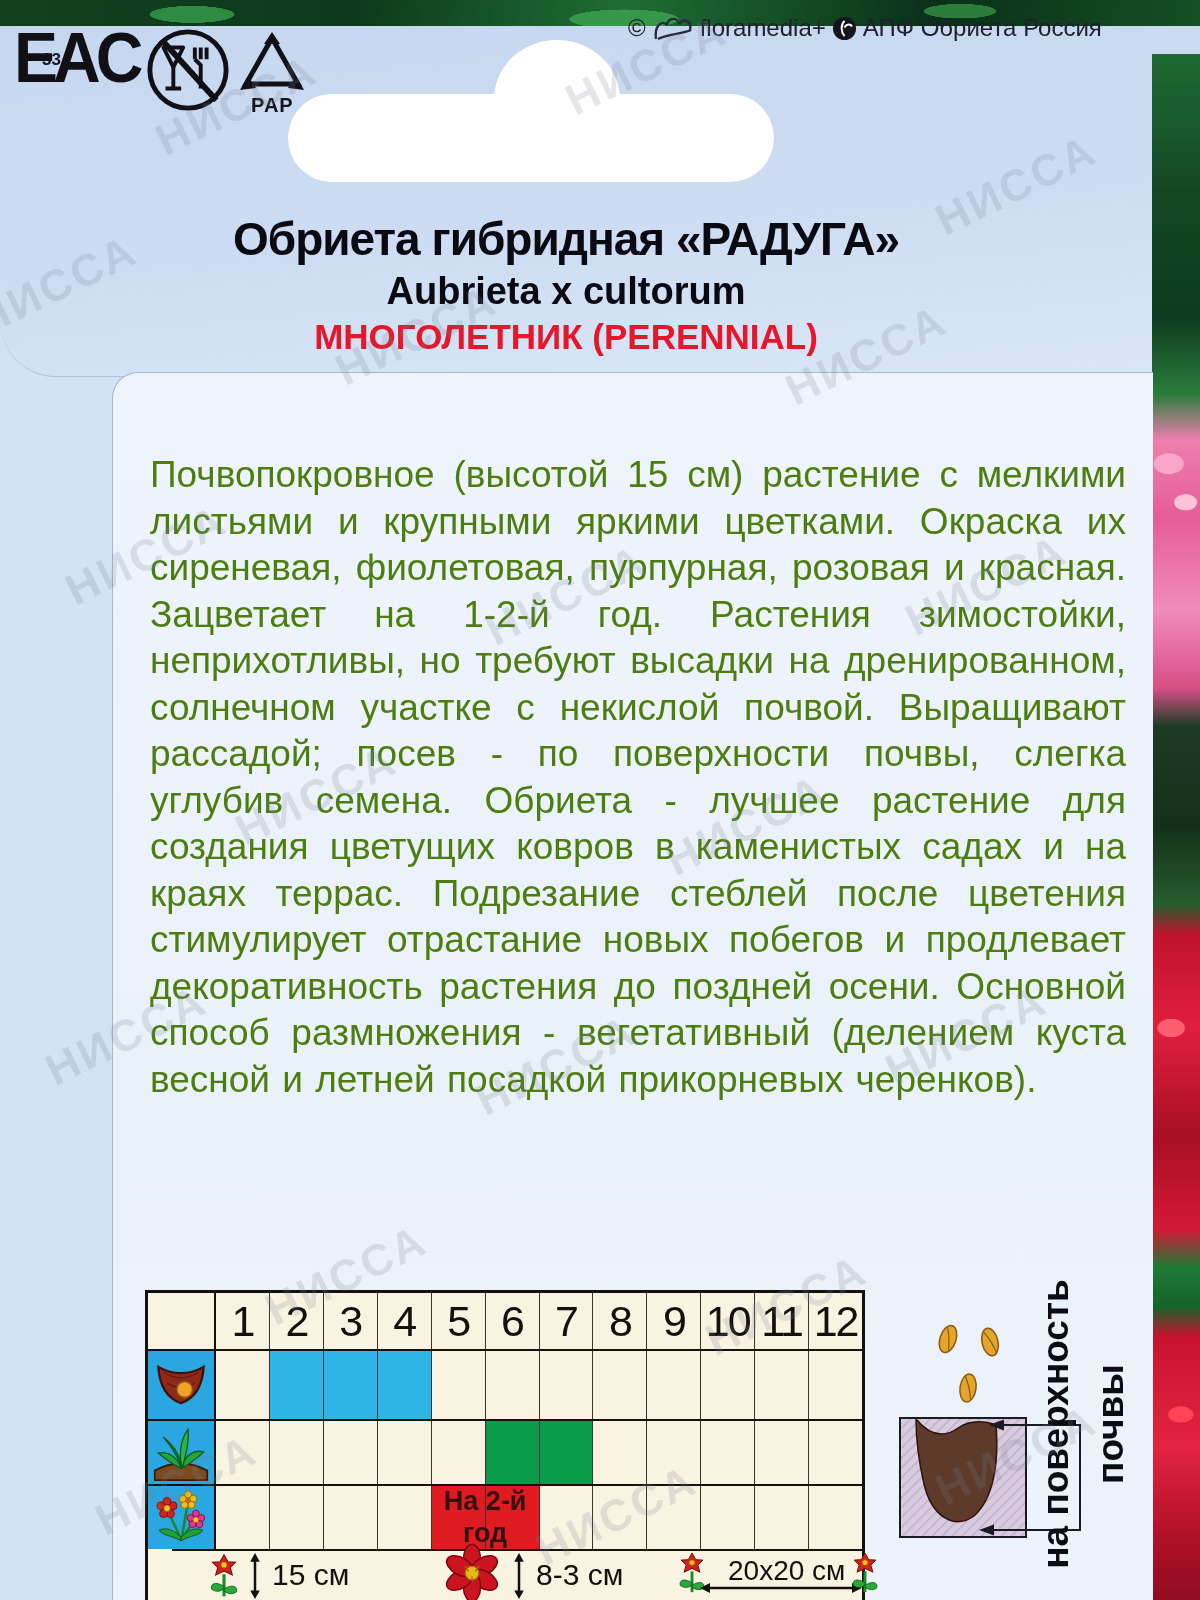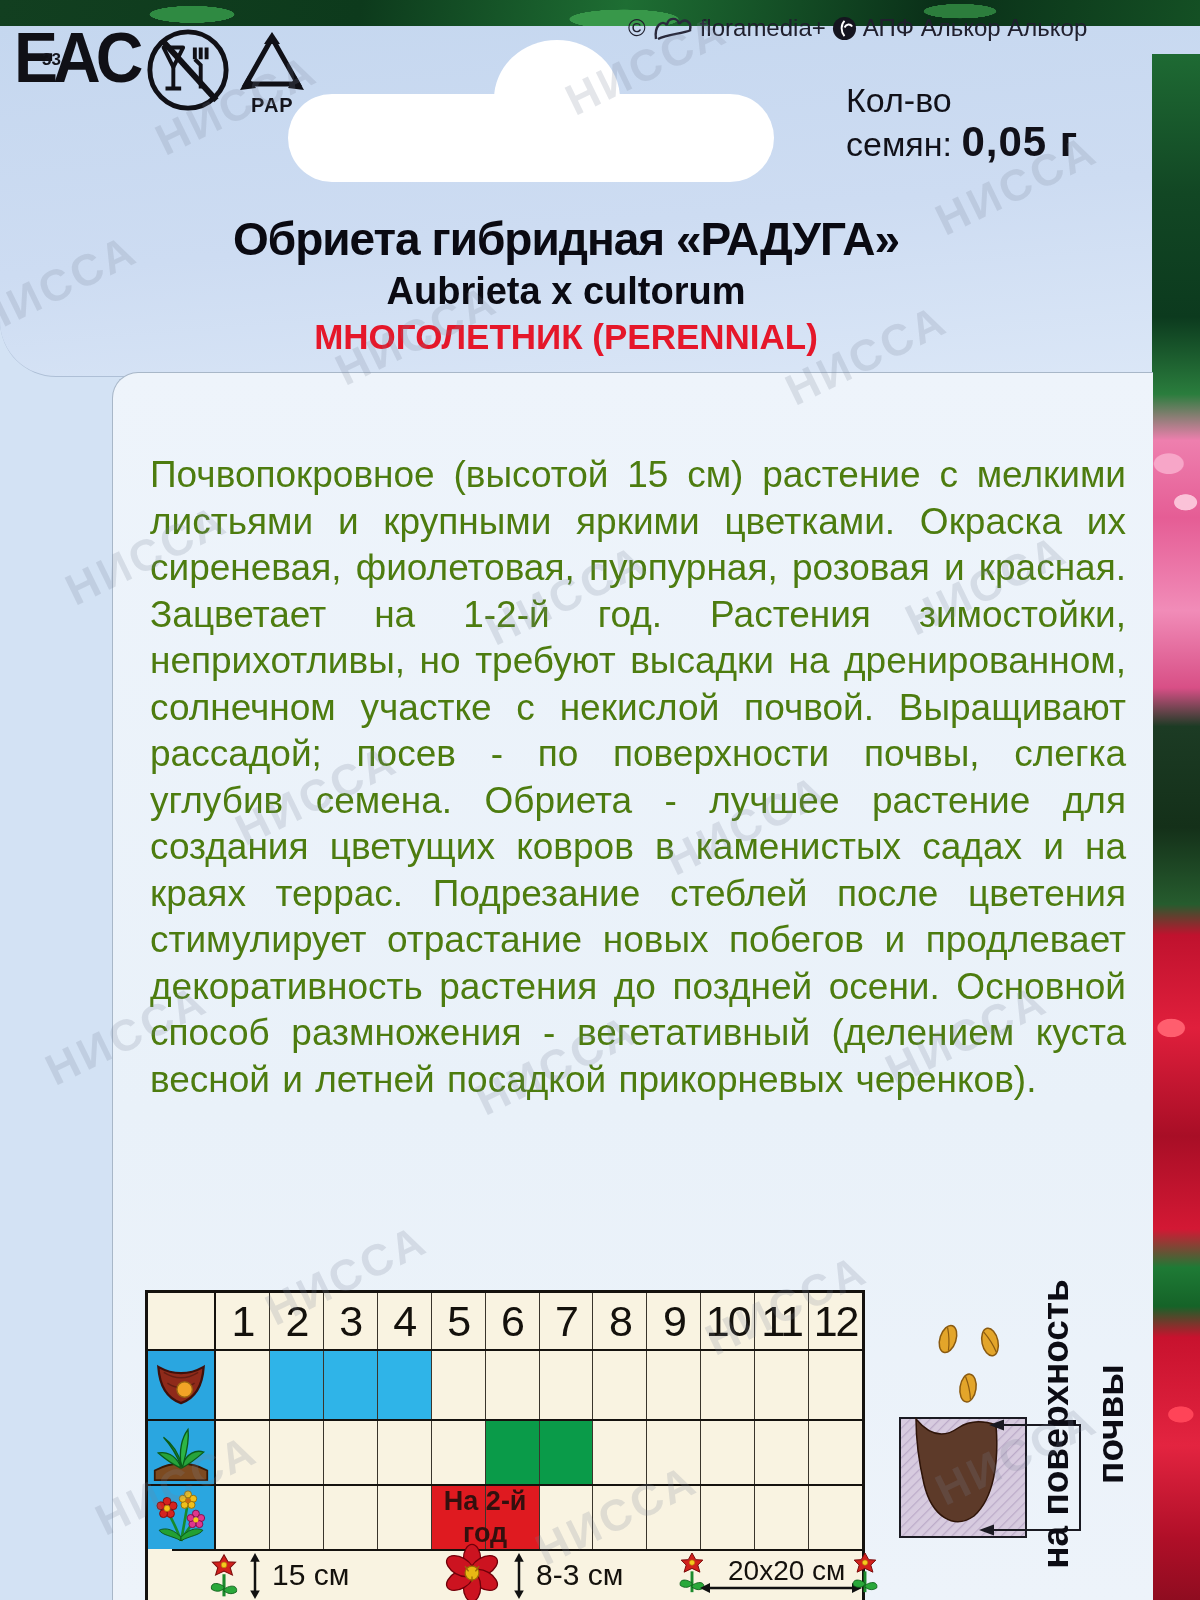--- a/index.html
+++ b/index.html
@@ -153,30 +153,23 @@
         <path d="M4 25 C2 12 10 5 15 11 M15 11 C16 3 26 3 27 10 M27 10 C33 3 40 8 38 16 M6 25 C16 20 30 20 39 16" fill="none" stroke="#2a2a3c" stroke-width="2.4"></path>
       </svg>
     </span>
     <span>floramedia+</span>
     <span>
       <svg width="25" height="25" viewBox="0 0 26 26">
         <circle cx="13" cy="13" r="12" fill="#15151f"></circle>
         <path d="M13 5 C9 9 9 16 13 21 M13 12 C15 8 19 8 21 11" stroke="#fff" stroke-width="2" fill="none"></path>
       </svg>
     </span>
-    <span>АПФ Алькор Алькор</span>
-  </div>
-
-  <div class="qty">
-    <div>Кол-во</div>
-    <div>
-      <span>семян:</span>
-      <span class="val">0,05 г</span>
-    </div>
-  </div>
+    <span>АПФ Обриета Россия</span>
+  </div>
+
 
   <div class="titleblock">
     <div class="t-main">Обриета гибридная «РАДУГА»</div>
     <div class="t-latin">Aubrieta x cultorum</div>
     <div class="t-type" id="lifecycle" style="color: rgb(229, 23, 42);">МНОГОЛЕТНИК (PERENNIAL)</div>
   </div>
 
   <div class="panel"></div>
   <div class="desc">Почвопокровное (высотой 15 см) растение с мелкими листьями и крупными яркими цвет­ками. Окраска их сиреневая, фиолетовая, пур­пурная, розовая и красная. Зацветает на 1-2-й год. Растения зимостойки, неприхотливы, но требуют высадки на дренированном, солнечном участке с некислой почвой. Выращивают рас­садой; посев - по поверхности почвы, слегка углубив семена. Обриета - лучшее растение для создания цветущих ковров в каменистых садах и на краях террас. Подрезание стеблей после цветения стимулирует отрастание новых побе­гов и продлевает декоративность растения до поздней осени. Основной способ размножения - вегетативный (делением куста весной и летней посадкой прикорневых черенков).</div>
 

